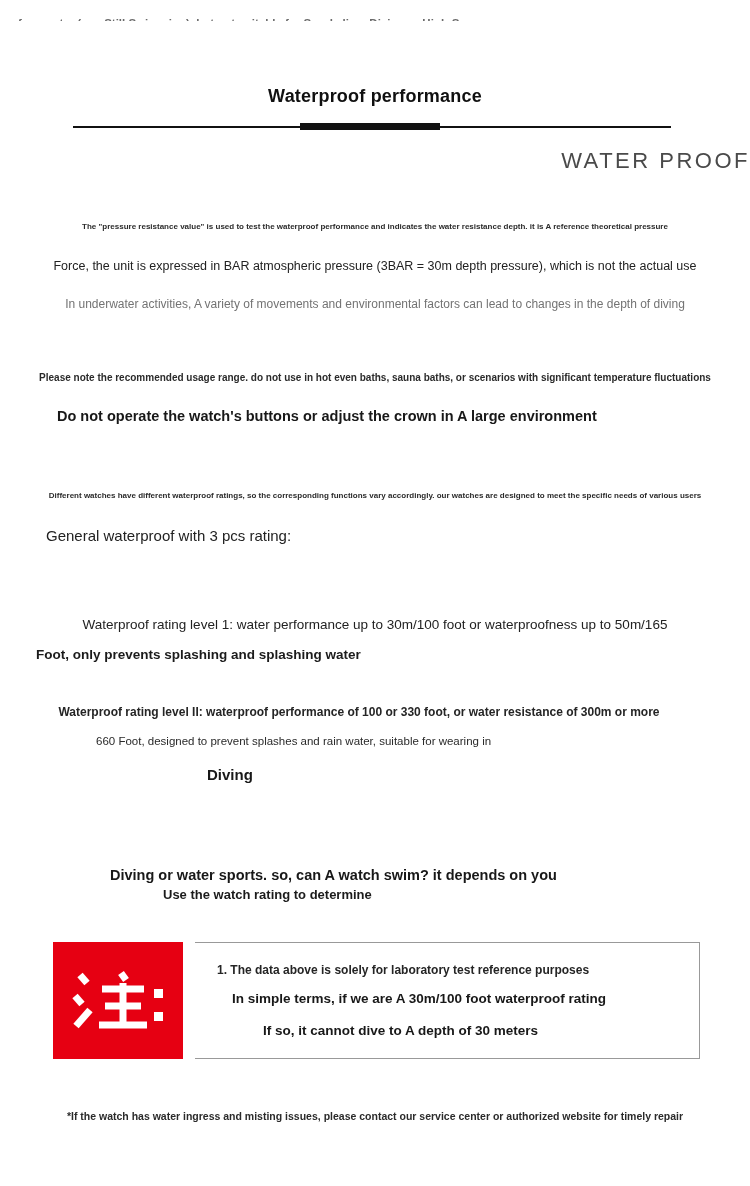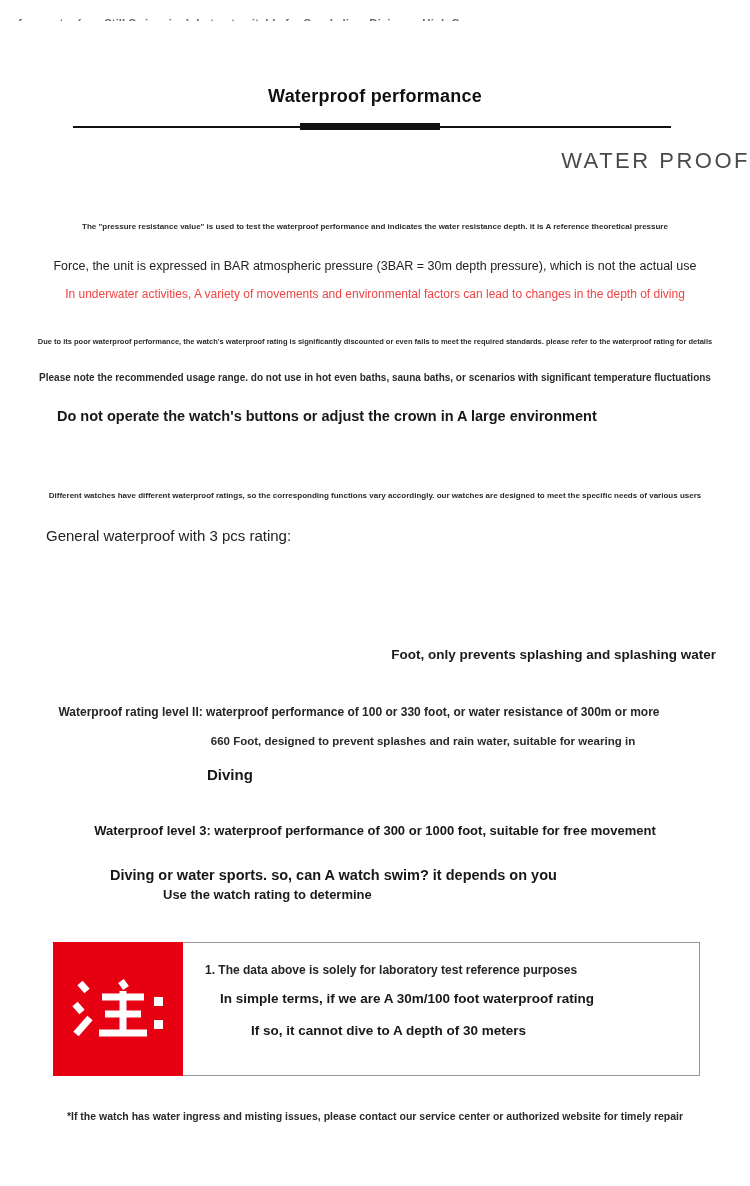--- a/index.html
+++ b/index.html
@@ -12,40 +12,40 @@
   .center { left:0; right:0; text-align:center; }
 
   .title    { top:70px;  font-size:18px; font-weight:700; color:#101010; letter-spacing:0.2px; }
   .divider-thin  { position:absolute; top:110px; left:73px;  width:598px; height:2px; background:#111; }
   .divider-thick { position:absolute; top:107px; left:300px; width:140px; height:7px; background:#111; }
   .subtitle { top:132px; font-size:22px; font-weight:400; color:#4a4a4a; letter-spacing:2.5px;text-align:right; }
 
   .s-bold   { font-weight:700; color:#2b2b2b; }
   .s1 { top:206px; font-size:8px;  }
   .p1 { top:243px; font-size:12.5px; color:#222; }
-  .p2 { top:271px; font-size:12px;   color:#ef4444;text-align:center; }
+  .p2 { top:281px; font-size:12px;   color:#737373;text-align:center; }
   .s2 { top:321px; font-size:7.5px; }
   .p3 { top:356px; font-size:10px;  font-weight:600; color:#2b2b2b; }
   .b1 { top:392px; left:57px; font-size:14.5px; font-weight:700; color:#181818; }
 
   .s3     { top:475px; font-size:8px; }
   .lead   { top:511px; left:46px; font-size:15px; color:#222; }
 
   .lv1a { top:601px; font-size:13.5px; color:#222; }
-  .lv1b { top:631px; left:0; right:34px; text-align:right; font-size:13.5px; font-weight:700; color:#1b1b1b; }
+  .lv1b { top:631px; left:0; right:34px; text-align:left; font-size:13.5px; font-weight:700; color:#1b1b1b;padding-left:36px; }
   .lv2a { top:689px; left:0; right:32px; text-align:center; font-size:12px; font-weight:600; color:#252525; }
-  .lv2b { top:719px; left:96px; right:0; text-align:center; font-size:11.5px; font-weight:700; color:#2a2a2a; }
+  .lv2b { top:719px; left:96px; right:0; text-align:left; font-size:11.5px; font-weight:400; color:#2a2a2a; }
   .clip { top:737px; left:150px; width:470px; height:5px; overflow:hidden; font-size:11.5px; line-height:14px; font-weight:600; color:#6a6a6a; text-align:center; white-space:nowrap; }
   .dive { top:750px; left:207px; font-size:15px; font-weight:700; color:#181818; }
 
   .lv3a { top:807px; font-size:13px;   font-weight:700; color:#181818; }
   .lv3b { top:851px; left:110px; right:0; font-size:14.5px; font-weight:700; color:#181818; }
   .lv3c { top:871px; left:163px; font-size:13px; font-weight:700; color:#1b1b1b; }
 
-  .notebox { position:absolute; top:926px; left:53px; width:647px; height:134px; display:flex; }
+  .notebox { position:absolute; top:926px; left:53px; width:647px; height:117px; display:flex;gap:12px; }
   .note-red { width:130px; height:100%; background:#e60012; flex:0 0 auto;
               display:flex; align-items:center; justify-content:center; }
   .note-content { position:relative; flex:1 1 auto; background:#fff;
                   border-top:1px solid #999999; border-right:1px solid #999999; border-bottom:1px solid #999999; }
   .note-l1 { position:absolute; top:20px; left:22px; font-size:12px;   font-weight:700; color:#252525; white-space:nowrap; }
   .note-l2 { position:absolute; top:48px; left:37px; font-size:13.5px; font-weight:700; color:#181818; white-space:nowrap; }
   .note-l3 { position:absolute; top:80px; left:45px; font-size:13.5px; font-weight:700; color:#181818; white-space:nowrap;padding-left:23px; }
 
   .f1 { top:1094px; font-size:10.5px; font-weight:600; color:#2b2b2b; }
   .f2 { top:1124px; left:55px; font-size:13.5px; font-weight:700; color:#1b1b1b; }
@@ -62,35 +62,34 @@
   <div>
     <span class="divider-thin"></span>
     <span class="divider-thick"></span>
   </div>
 
   <div class="line center subtitle">WATER PROOF</div>
 
   <div class="line center s1 s-bold">The "pressure resistance value" is used to test the waterproof performance and indicates the water resistance depth. it is A reference theoretical pressure</div>
   <div class="line center p1">Force, the unit is expressed in BAR atmospheric pressure (3BAR = 30m depth pressure), which is not the actual use</div>
   <div class="line center p2">In underwater activities, A variety of movements and environmental factors can lead to changes in the depth of diving</div>
-  <div class="line center s2 s-bold">Due to its poor waterproof performance, the watch's waterproof rating is significantly discounted or even fails to meet the required standards. please refer to the waterproof rating for details</div>
   <div class="line center p3">Please note the recommended usage range. do not use in hot even baths, sauna baths, or scenarios with significant temperature fluctuations</div>
   <div class="line b1">Do not operate the watch's buttons or adjust the crown in A large environment</div>
 
   <div class="line center s3 s-bold">Different watches have different waterproof ratings, so the corresponding functions vary accordingly. our watches are designed to meet the specific needs of various users</div>
   <div class="line lead">General waterproof with 3 pcs rating:</div>
 
+  <div class="line center lv1a">Waterproof rating level 1: water performance up to 30m/100 foot or waterproofness up to 50m/165</div>
   <div class="line lv1b">Foot, only prevents splashing and splashing water</div>
 
   <div class="line lv2a">Waterproof rating level II: waterproof performance of 100 or 330 foot, or water resistance of 300m or more</div>
   <div class="line lv2b">660 Foot, designed to prevent splashes and rain water, suitable for wearing in</div>
   <div class="clip">surface water (e.g. Still Swimming), but not suitable for Snorkeling, Diving or High-Speed Water</div>
   <div class="line dive">Diving</div>
 
-  <div class="line center lv3a">Waterproof level 3: waterproof performance of 300 or 1000 foot, suitable for free movement</div>
   <div class="line lv3b">Diving or water sports. so, can A watch swim? it depends on you</div>
   <div class="line lv3c">Use the watch rating to determine</div>
 
   <div class="notebox">
     <div class="note-red">
       <svg width="92" height="62" viewBox="0 0 92 62" role="img" xmlns="http://www.w3.org/2000/svg" aria-label="注：">
         <g stroke="#ffffff" stroke-width="7" stroke-linecap="butt" fill="none">
           <line x1="8" y1="5" x2="15" y2="13"></line>
           <line x1="3" y1="26" x2="10" y2="34"></line>
           <line x1="4" y1="56" x2="18" y2="40"></line>

